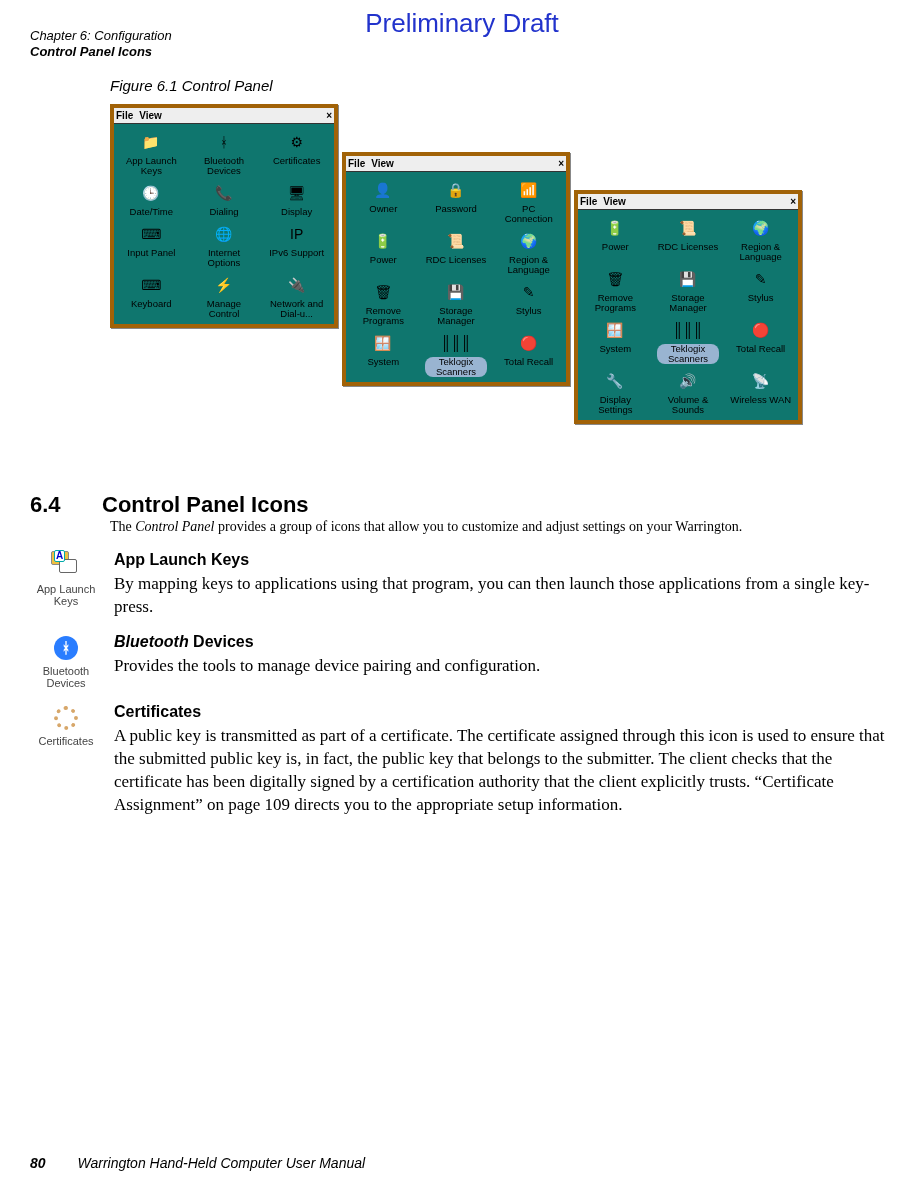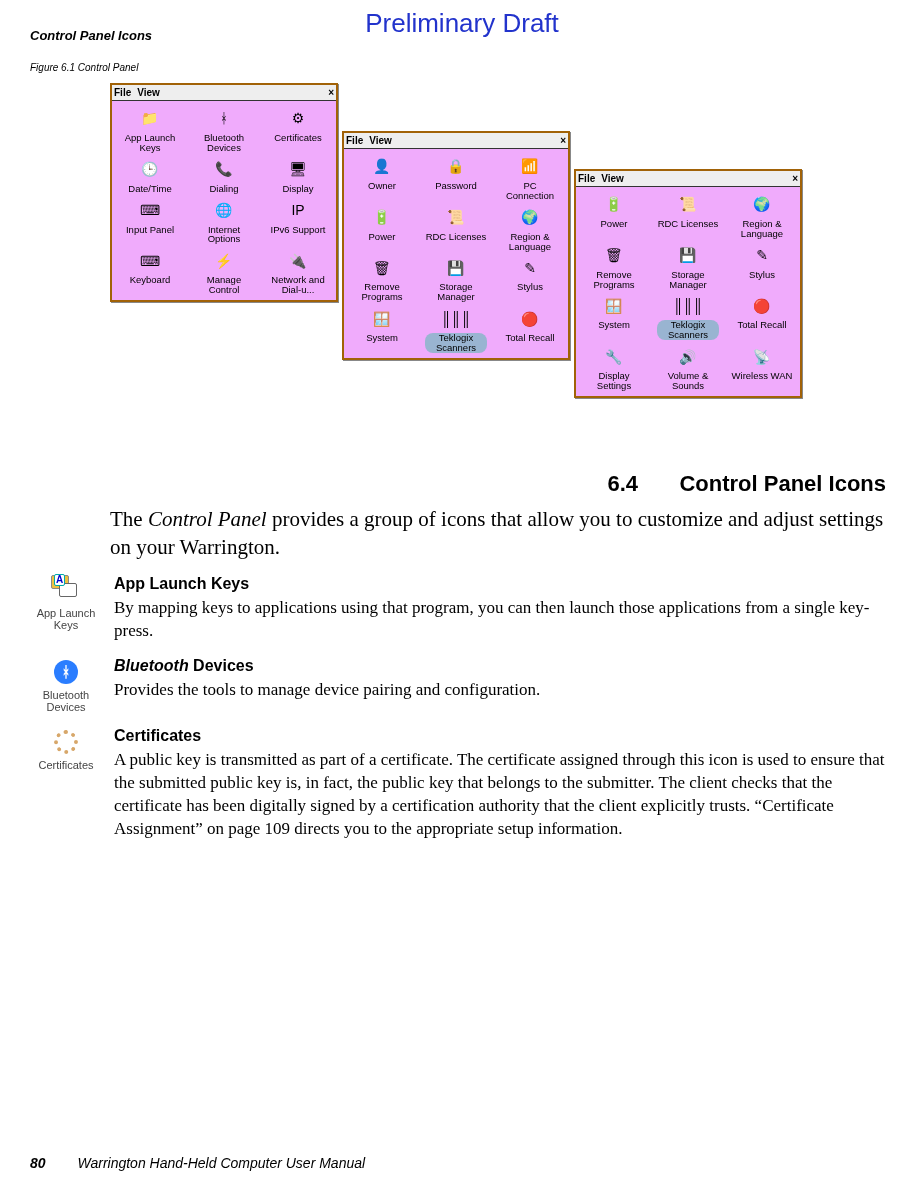--- a/index.html
+++ b/index.html
@@ -26,34 +26,35 @@
     }
     .page-header {
       padding-top: 28px;
       font-family: "Trebuchet MS", Verdana, sans-serif;
       font-style: italic;
       font-size: 13px;
       line-height: 1.2;
     }
     .figure-caption {
       margin-top: 18px;
+      margin-left: 80px;
       font-family: "Trebuchet MS", Verdana, sans-serif;
       font-style: italic;
-      font-size: 10px;
+      font-size: 15px;
     }
     .figure-wrap {
       position: relative;
       height: 370px;
       margin-top: 10px;
       margin-left: 80px;
     }
     .panel {
       position: absolute;
-      background: #f0abfc;
-      border: 2px solid #a16207;
+      background: #0f766e;
+      border: 4px solid #a16207;
       box-shadow: 1px 1px 0 #888;
     }
     .panel-title {
       display: flex;
       align-items: center;
       height: 16px;
       font-family: Tahoma, Arial, sans-serif;
       font-size: 10px;
       font-weight: bold;
       border-bottom: 1px solid #333;
@@ -90,28 +91,27 @@
       font-size: 14px;
     }
     .cp-label { max-width: 62px; word-break: break-word; }
     .section-heading {
       display: flex;
       gap: 22px;
       font-family: Verdana, Arial, sans-serif;
       font-weight: bold;
       font-size: 22px;
       margin-top: 18px;
-      justify-content: flex-end;
     }
     .section-heading .num { min-width: 50px; }
     .body-text {
       margin-left: 80px;
-      font-size: 21px;
+      font-size: 14px;
       line-height: 1.35;
-      margin-top: 8px;
+      margin-top: 0;
     }
     .body-text .ital { font-style: italic; }
     .subsection {
       display: flex;
       gap: 12px;
       margin-top: 14px;
     }
     .icon-col {
       width: 72px;
       display: flex;
@@ -168,20 +168,21 @@
     .folder-a .yellow { width:18px; height:14px; background:#f0c040; border:1px solid #888; border-radius:2px; position:absolute; top:0; left:0; }
     .folder-a .white { width:18px; height:14px; background:#fff; border:1px solid #666; border-radius:2px; position:absolute; top:8px; left:8px; }
     .folder-a .a { position:absolute; top:-1px; left:3px; font-size:10px; font-weight:bold; color:#00c; background:#fff; border:1px solid #0aa; border-radius:2px; padding:0 1px; line-height:1; }
   </style>
 </head>
 <body>
 
 <div class="watermark">Preliminary Draft</div>
 
 <div class="page-header">
+  <div>Chapter 6: Configuration</div>
   <div style="font-weight:bold;">Control Panel Icons</div>
 </div>
 
 <div class="figure-caption">Figure 6.1  Control Panel</div>
 
 <div class="figure-wrap">
 
   <div class="panel" style="top:0; left:0; width:228px;">
     <div class="panel-title">
       <span class="menu">File</span>

